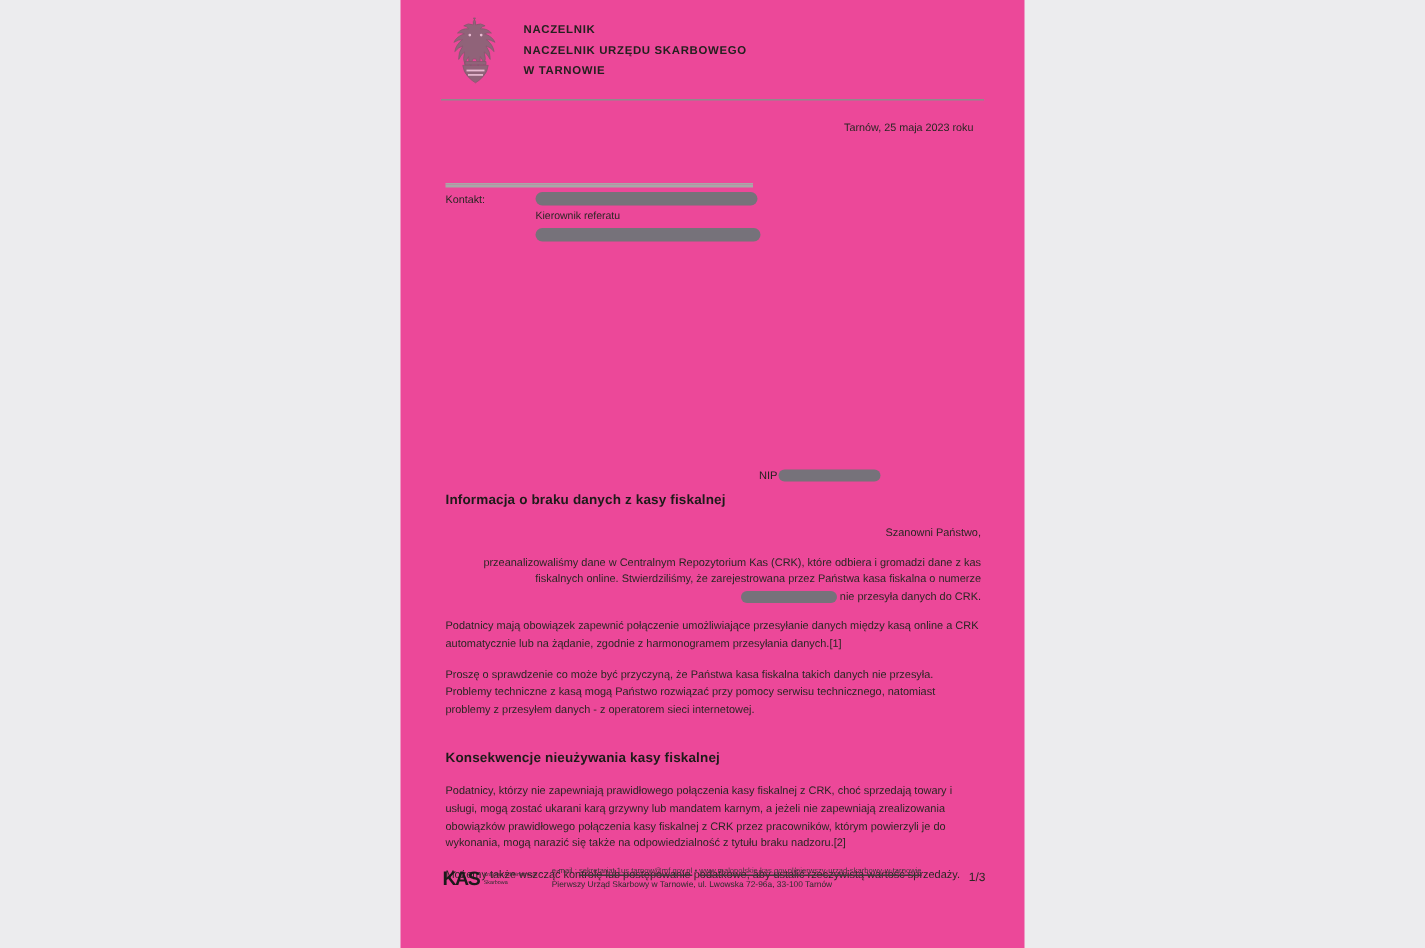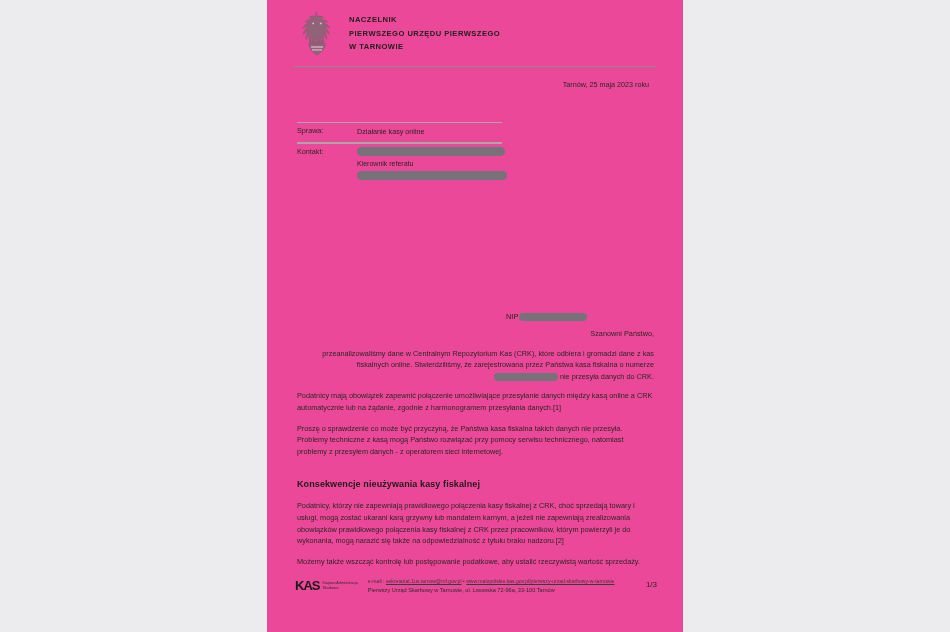--- a/index.html
+++ b/index.html
@@ -114,35 +114,31 @@
         </g>
         <g fill="#ffffff" opacity=".85">
           <circle cx="19.2" cy="15.4" r="0.9"></circle>
           <circle cx="26.8" cy="15.4" r="0.9"></circle>
           <path d="M17 38.4 l12 0 l0 1.2 l-12 0 z"></path>
           <path d="M18 41.4 l10 0 l0 1.1 l-10 0 z"></path>
         </g>
       </svg>
       <div class="hdr-lines">
         <div>NACZELNIK</div>
-        <div>PIERWSZEGO URZĘDU PIERWSZEGO</div>
+        <div>NACZELNIK URZĘDU SKARBOWEGO</div>
         <div>W  TARNOWIE</div>
       </div>
     </div>
     <div class="hdr-rule"></div>
 
     <div class="datecity">Tarnów, 25 maja 2023 roku</div>
 
     <div class="meta">
       <div class="meta-rule"></div>
 
-      <div class="meta-row">
-        <span class="meta-key">Sprawa:</span>
-        <div class="meta-val">Działanie kasy online</div>
-      </div>
       <div class="meta-rule"></div>
 
       <div class="meta-rule"></div>
 
       <div class="meta-row">
         <span class="meta-key">Kontakt:</span>
         <div class="meta-val">
           <span class="rd" style="width:148px;height:9px;margin-bottom:2px;"></span>
         </div>
         <div class="subrole">Kierownik referatu</div>
@@ -151,20 +147,21 @@
         </div>
       </div>
     </div>
 
     <div class="nip">
       <span>NIP</span><span class="rd inline" style="width:68px;height:8px;margin-left:1px;"></span>
     </div>
 
     <div class="body">
 
+      <h2 class="sec">Informacja o braku danych z kasy fiskalnej</h2>
 
       <p class="para tight">Szanowni Państwo,</p>
 
       <p class="para tight">
         <span>przeanalizowaliśmy dane w Centralnym Repozytorium Kas (CRK), które odbiera i gromadzi dane z kas fiskalnych online. Stwierdziliśmy, że zarejestrowana przez Państwa kasa fiskalna o numerze</span>
         <span class="rd inline" style="width:64px;height:8px;margin:0 2px;"></span><span>nie przesyła danych do CRK.</span>
       </p>
 
       <p class="para">Podatnicy mają obowiązek zapewnić połączenie umożliwiające przesyłanie danych między kasą online a CRK automatycznie lub na żądanie, zgodnie z harmonogramem przesyłania danych.[1]</p>
 

